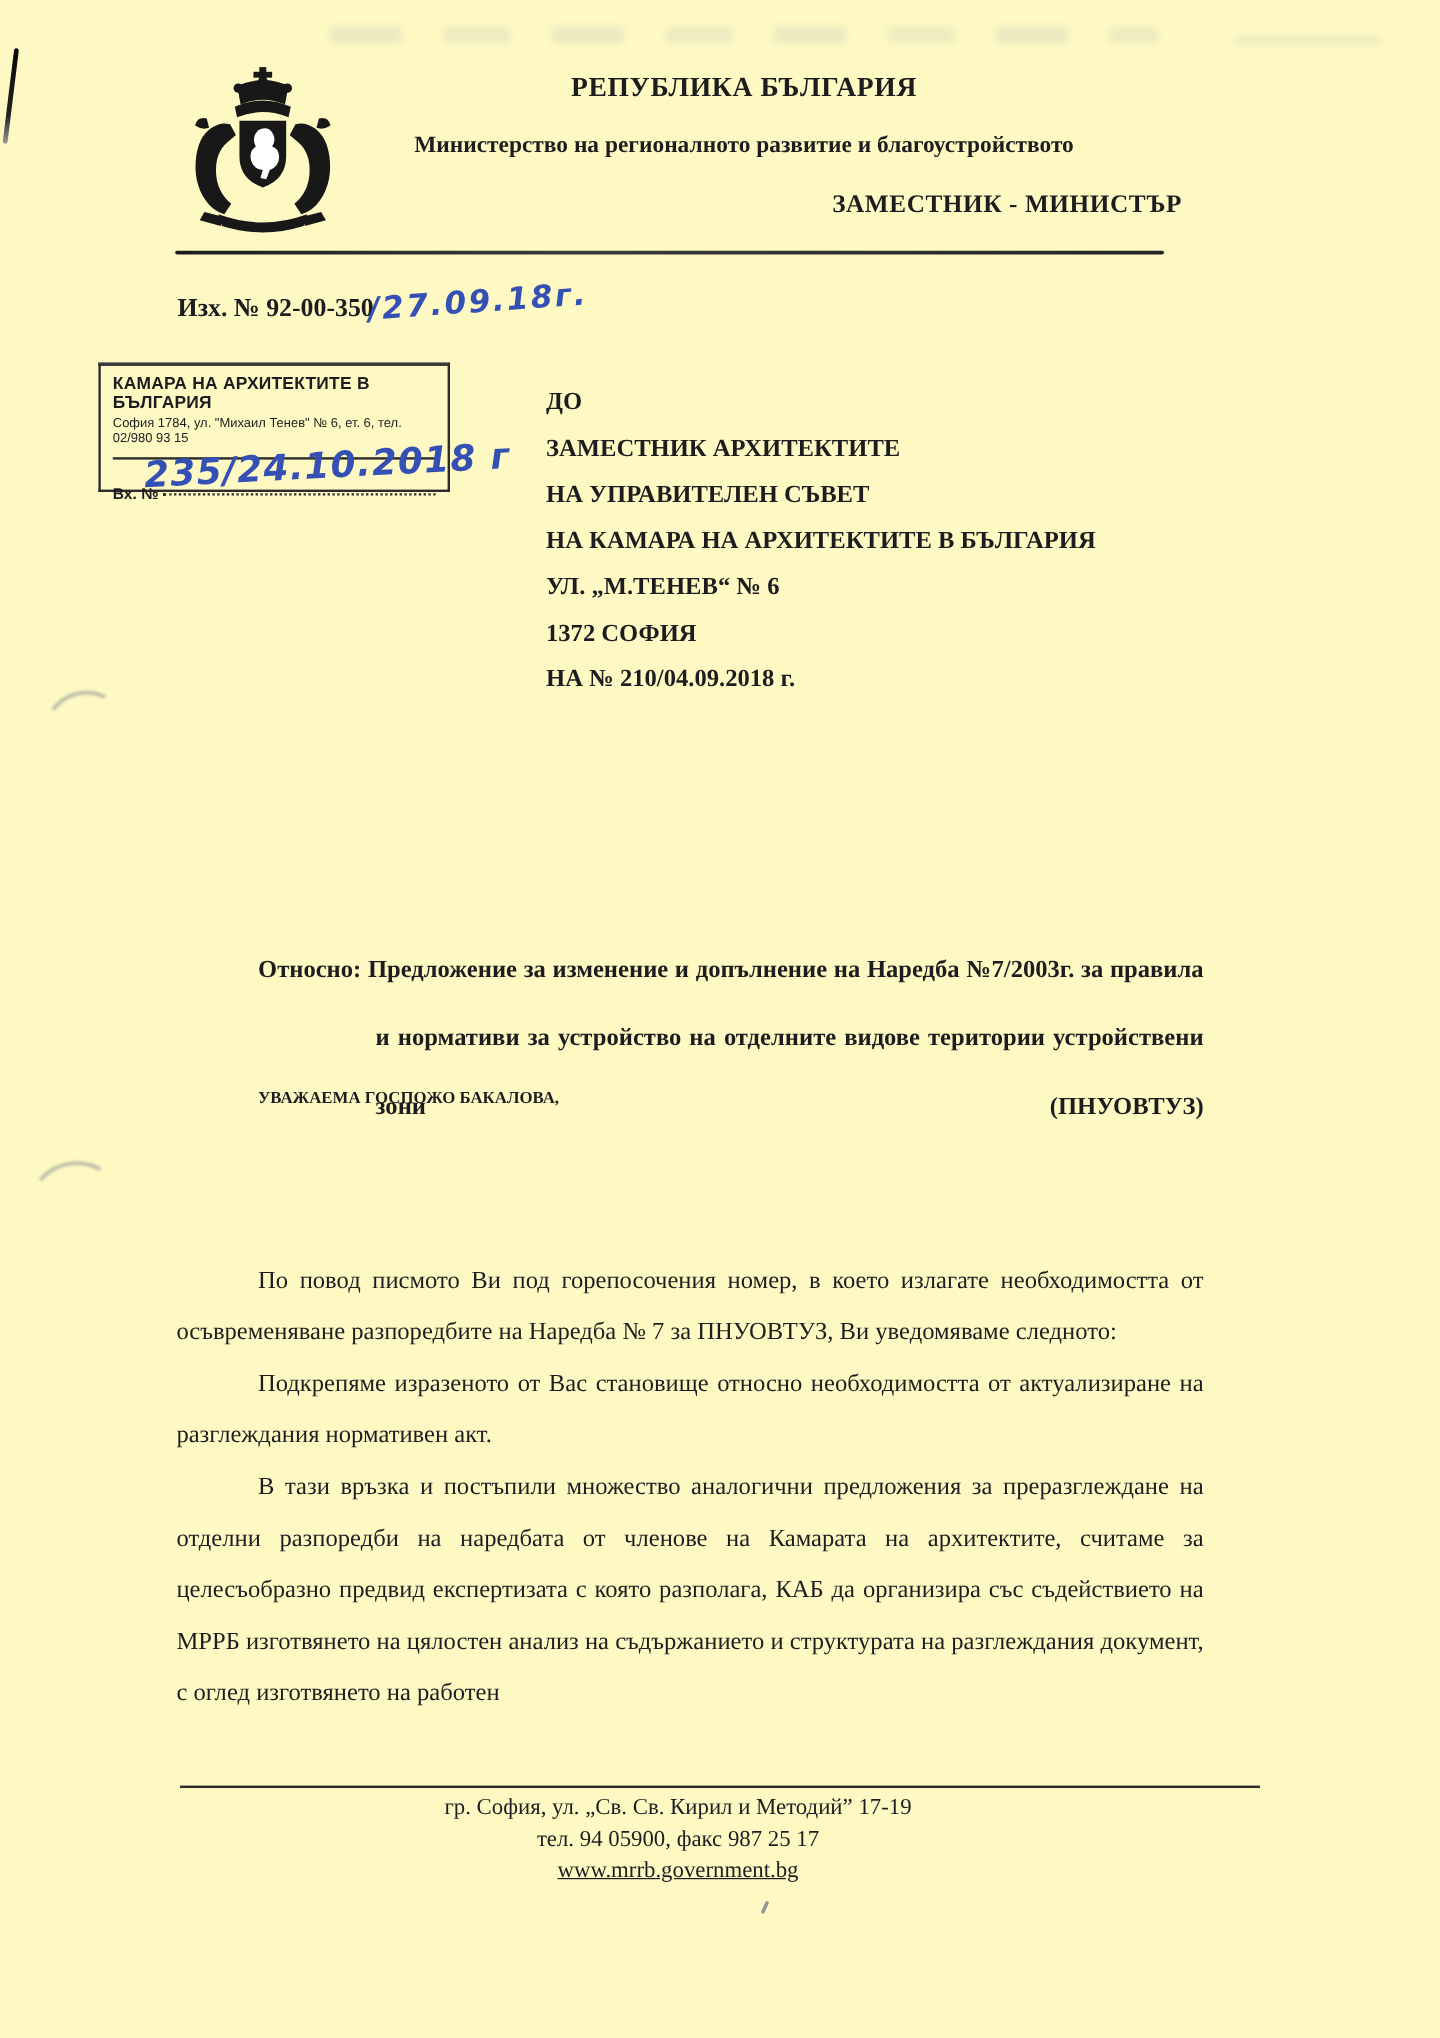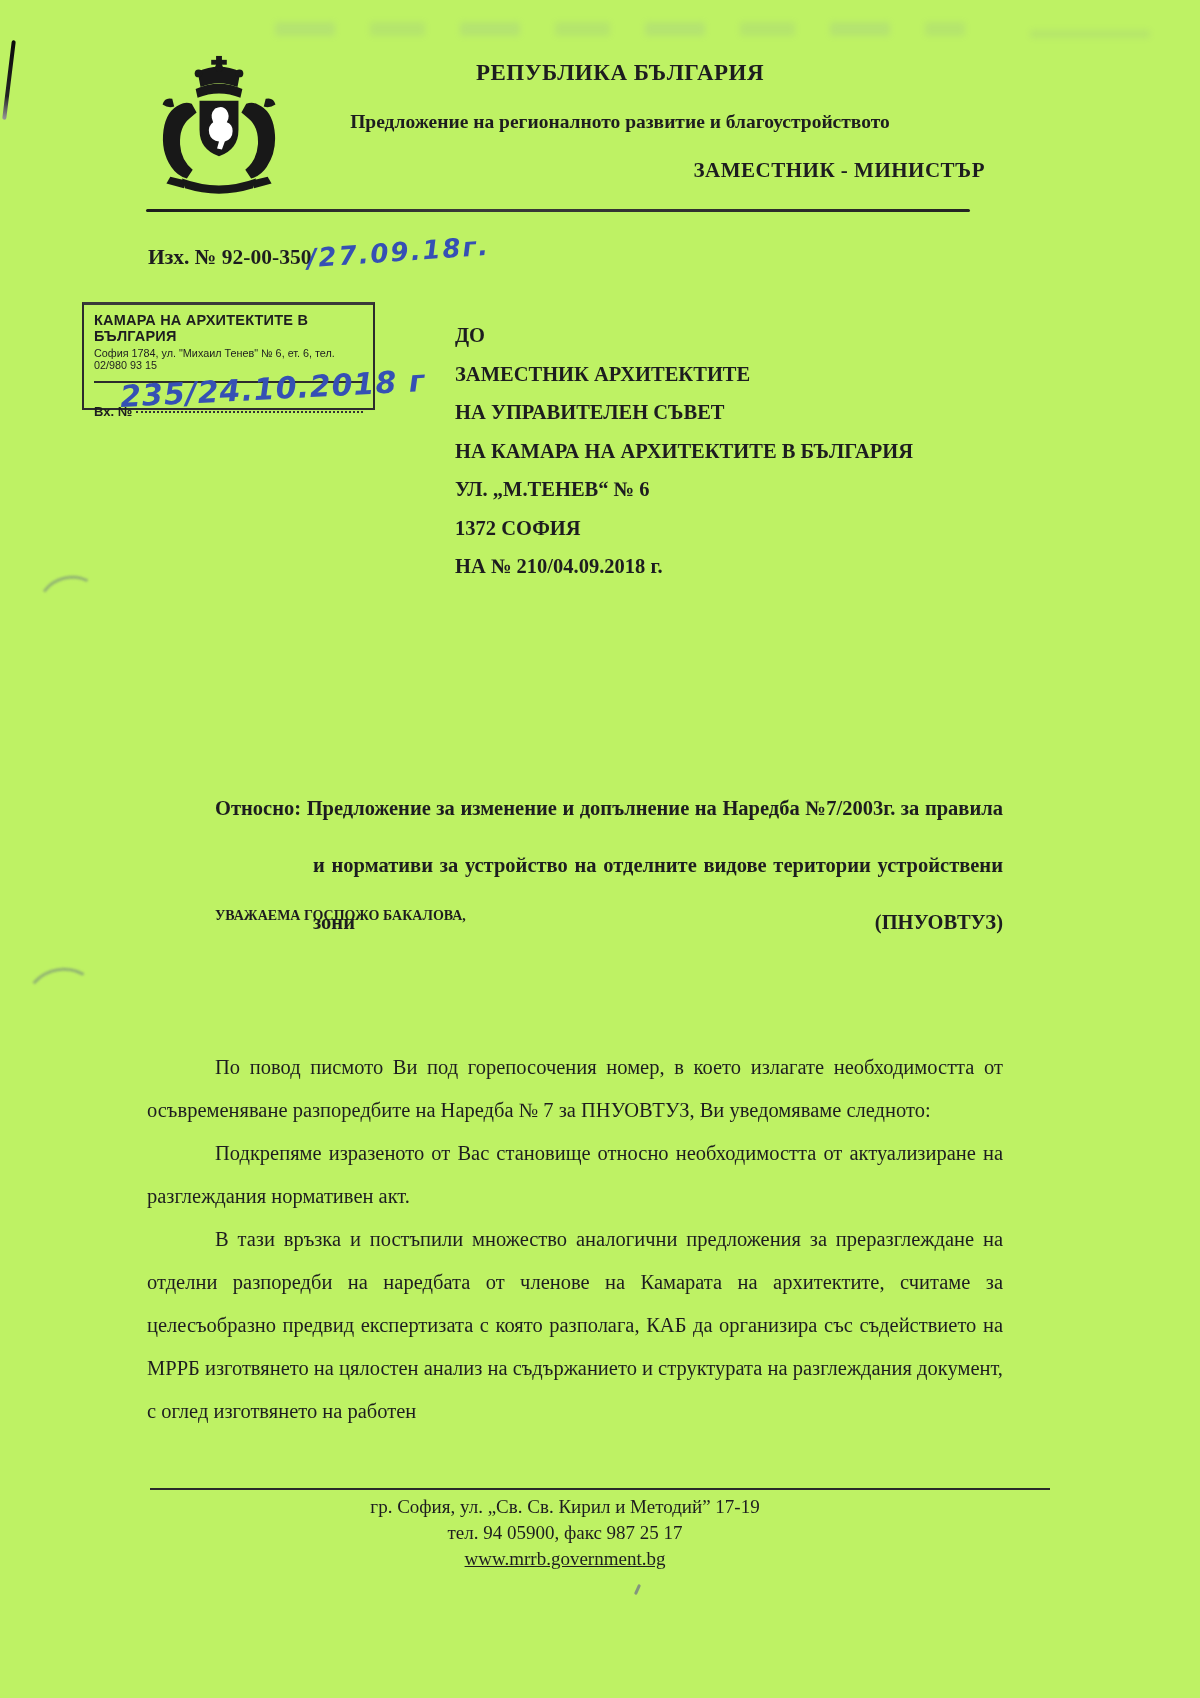--- a/index.html
+++ b/index.html
@@ -1,20 +1,20 @@
 <!DOCTYPE html>
 <html><head>
 <meta charset="utf-8">
 <style>
   html,body{margin:0;padding:0;background:#e9e9e9;}
   .page{
     position:relative;
     width:1200px;height:1698px;
     margin:0 auto;
-    background:#bef264;
+    background:#fef9c3;
     overflow:hidden;
     font-family:"Liberation Serif","DejaVu Serif",serif;
     color:#1d1d1f;
   }
   
   .ghost-smear{
     position:absolute;top:22px;left:275px;width:690px;height:14px;
     background:repeating-linear-gradient(90deg,
       rgba(130,150,180,.55) 0 60px, rgba(130,150,180,0) 60px 95px,
       rgba(120,140,170,.45) 95px 150px, rgba(120,140,170,0) 150px 185px);
@@ -142,21 +142,21 @@
       <path d="M118,46 q8,-2 10,6 q-6,4 -12,2 z"></path>
       <path d="M120,126 l-16,4 l2,8 l18,-5 z"></path>
 
       <path d="M32,128 q38,14 76,0 l-3,10 q-35,11 -70,0 z"></path>
     </g>
 
     <path fill="#ffffff" d="M66,56 q8,-4 12,2 q4,6 0,12 q6,2 6,9 q0,8 -8,11 l-3,8 l-5,-1 l2,-7 q-8,-1 -10,-8 q-2,-8 4,-12 q-4,-8 2,-14 z"></path>
   </svg>
 
   <div class="hdr-text hdr-republic">РЕПУБЛИКА БЪЛГАРИЯ</div>
-  <div class="hdr-text hdr-ministry">Предложение на регионалното развитие и благоустройството</div>
+  <div class="hdr-text hdr-ministry">Министерство на регионалното развитие и благоустройството</div>
   <div class="hdr-text hdr-position">ЗАМЕСТНИК - МИНИСТЪР</div>
   <div class="hdr-rule"></div>
 
   <div class="ref-line">
     <span>Изх. № 92-00-350</span><span class="handwriting ref-hand">/27.09.18г.</span>
   </div>
 
   <div class="stamp">
     <div class="stamp-org">КАМАРА НА АРХИТЕКТИТЕ В БЪЛГАРИЯ</div>
     <div class="stamp-addr">София 1784, ул. "Михаил Тенев" № 6, ет. 6, тел. 02/980 93 15</div>

